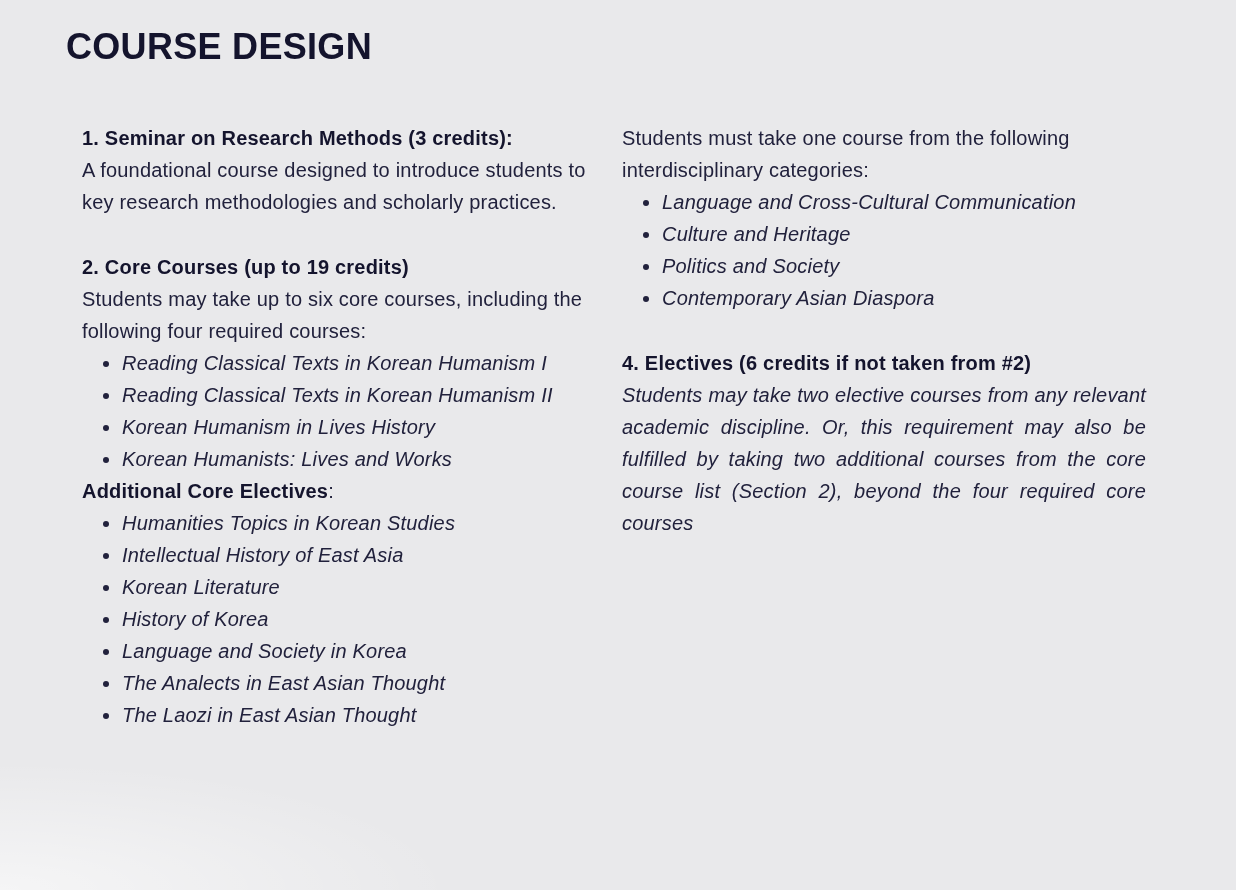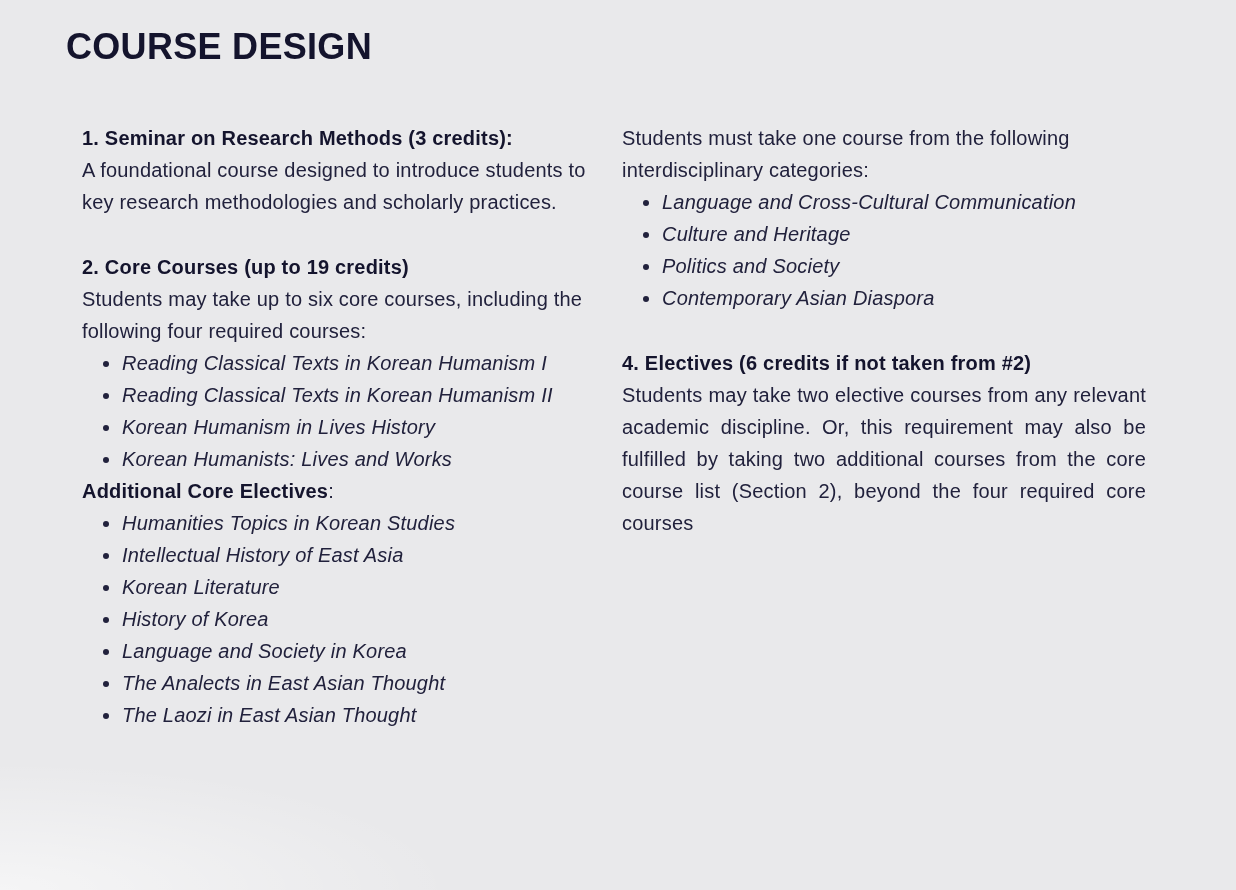--- a/index.html
+++ b/index.html
@@ -46,21 +46,21 @@
     color: #14142d;
     margin: 0;
     line-height: 32px;
   }
   .body-text { margin: 0; }
   .bold-label { margin: 0; font-weight: 700; color: #14142d; }
   .bold-label .colon { font-weight: 400; color: #21213c; }
   ul { margin: 0; padding: 0 0 0 40px; }
   li { margin: 0; font-style: italic; }
   .italic-list li { font-style: italic; }
-  .justified { text-align: justify; }
+  .justified { text-align: justify; font-style: italic; }
 </style>
 </head>
 <body>
 
 <div class="glow"></div>
 
 <div class="content">
 
   <h1 class="page-title">COURSE DESIGN</h1>
 

